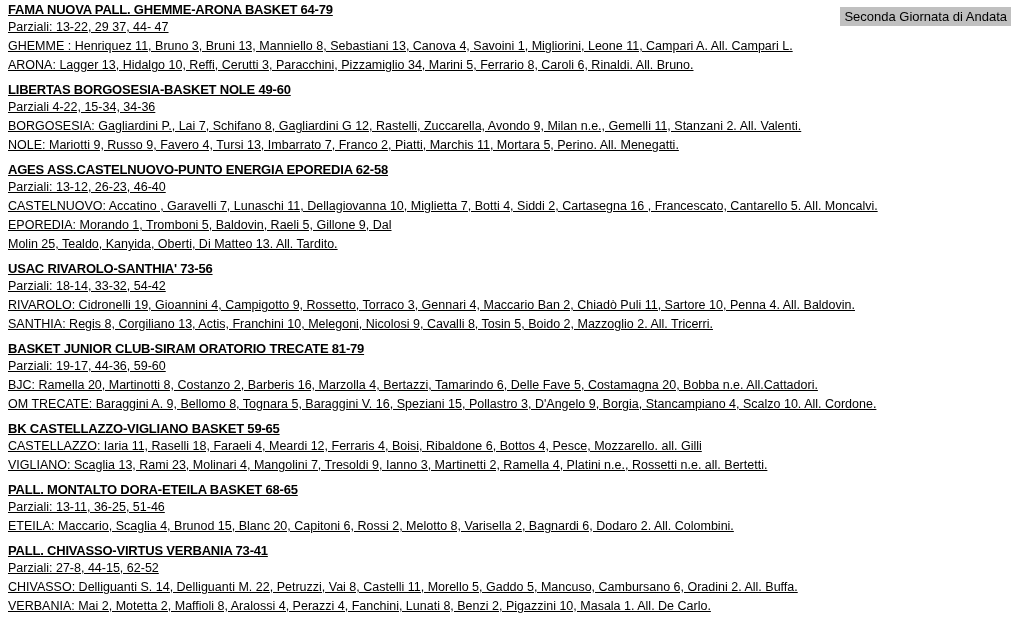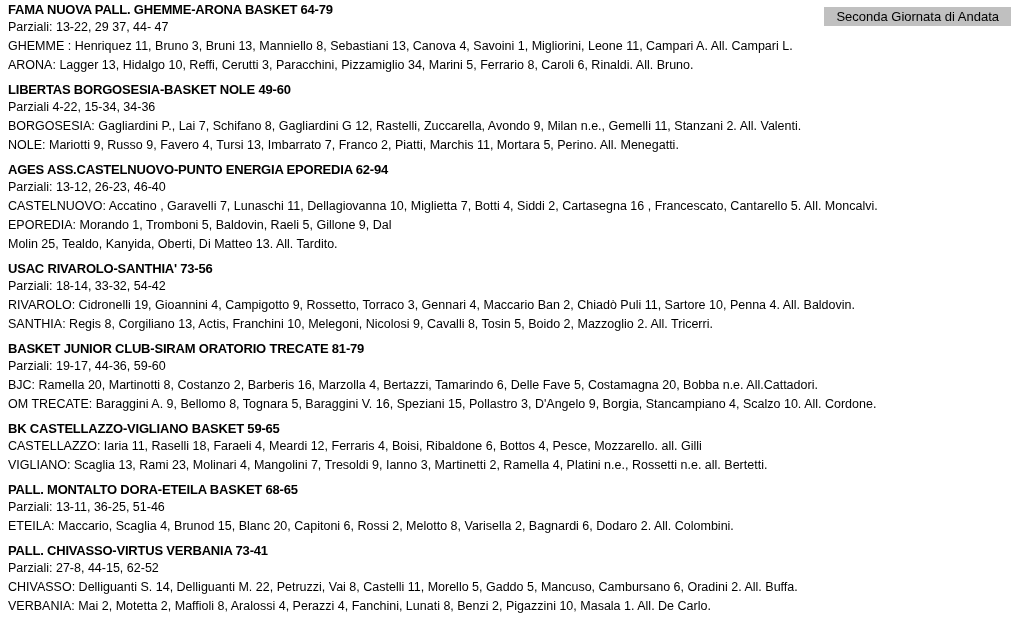--- a/index.html
+++ b/index.html
@@ -15,37 +15,38 @@
     background: #ffffff;
     color: #000000;
     font-family: "Liberation Sans", sans-serif;
     font-size: 12.5px;
   }
   .content {
     padding: 2px 0 0 8px;
   }
   .game {
     margin-bottom: 7px;
+    text-decoration: underline;
   }
   .game-title {
     font-weight: bold;
     font-size: 13px;
     line-height: 16px;
     white-space: nowrap;
     letter-spacing: -0.2px;
   }
   .game-line {
     line-height: 19px;
     white-space: nowrap;
   }
   .round-badge {
     position: absolute;
     top: 7px;
     right: 3px;
-    padding: 2px 12px;
+    padding: 2px 4px;
     font-size: 13px;
     line-height: 15px;
     white-space: nowrap;
   }
 </style>
 </head>
 <body>
 
 <div class="page" style="background: rgb(255, 255, 255); color: rgb(0, 0, 0);">
   <span class="round-badge" style="background: rgb(192, 192, 192);">Seconda Giornata di Andata</span>
@@ -56,21 +57,21 @@
         <div class="game-line">GHEMME : Henriquez 11, Bruno 3, Bruni 13, Manniello 8, Sebastiani 13, Canova 4, Savoini 1, Migliorini, Leone 11, Campari A. All. Campari L.</div>
         <div class="game-line">ARONA: Lagger 13, Hidalgo 10, Reffi, Cerutti 3, Paracchini, Pizzamiglio 34, Marini 5, Ferrario 8, Caroli 6, Rinaldi. All. Bruno.</div>
       </section>
       <section class="game">
         <div class="game-title">LIBERTAS BORGOSESIA-BASKET NOLE 49-60</div>
         <div class="game-line">Parziali 4-22, 15-34, 34-36</div>
         <div class="game-line">BORGOSESIA: Gagliardini P., Lai 7, Schifano 8, Gagliardini G 12, Rastelli, Zuccarella, Avondo 9, Milan n.e., Gemelli 11, Stanzani 2. All. Valenti.</div>
         <div class="game-line">NOLE: Mariotti 9, Russo 9, Favero 4, Tursi 13, Imbarrato 7, Franco 2, Piatti, Marchis 11, Mortara 5, Perino. All. Menegatti.</div>
       </section>
       <section class="game">
-        <div class="game-title">AGES ASS.CASTELNUOVO-PUNTO ENERGIA EPOREDIA 62-94</div>
+        <div class="game-title">AGES ASS.CASTELNUOVO-PUNTO ENERGIA EPOREDIA 62-58</div>
         <div class="game-line">Parziali: 13-12, 26-23, 46-40</div>
         <div class="game-line">CASTELNUOVO: Accatino , Garavelli 7, Lunaschi 11, Dellagiovanna 10, Miglietta 7, Botti 4, Siddi 2, Cartasegna 16 , Francescato, Cantarello 5. All. Moncalvi.</div>
         <div class="game-line">EPOREDIA: Morando 1, Tromboni 5, Baldovin, Raeli 5, Gillone 9, Dal</div>
         <div class="game-line">Molin 25, Tealdo, Kanyida, Oberti, Di Matteo 13. All. Tardito.</div>
       </section>
       <section class="game">
         <div class="game-title">USAC RIVAROLO-SANTHIA' 73-56</div>
         <div class="game-line">Parziali: 18-14, 33-32, 54-42</div>
         <div class="game-line">RIVAROLO: Cidronelli 19, Gioannini 4, Campigotto 9, Rossetto, Torraco 3, Gennari 4, Maccario Ban 2, Chiadò Puli 11, Sartore 10, Penna 4. All. Baldovin.</div>
         <div class="game-line">SANTHIA: Regis 8, Corgiliano 13, Actis, Franchini 10, Melegoni, Nicolosi 9, Cavalli 8, Tosin 5, Boido 2, Mazzoglio 2. All. Tricerri.</div>

